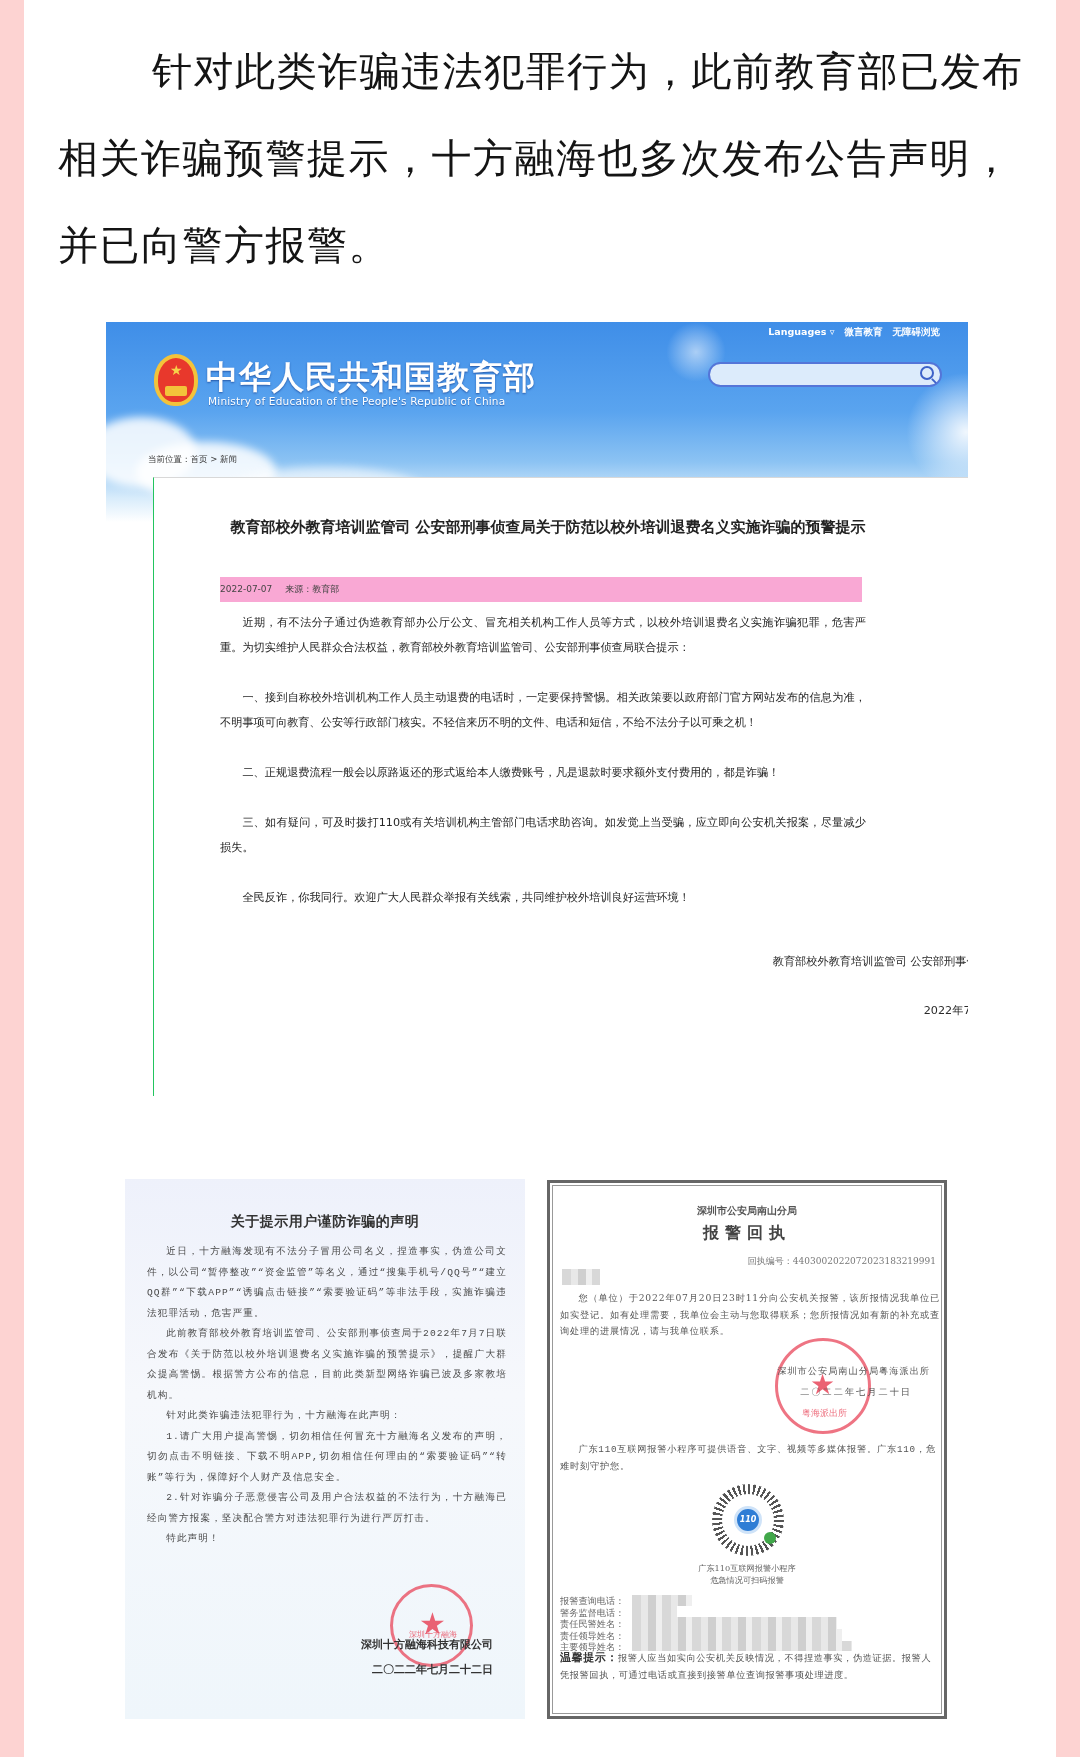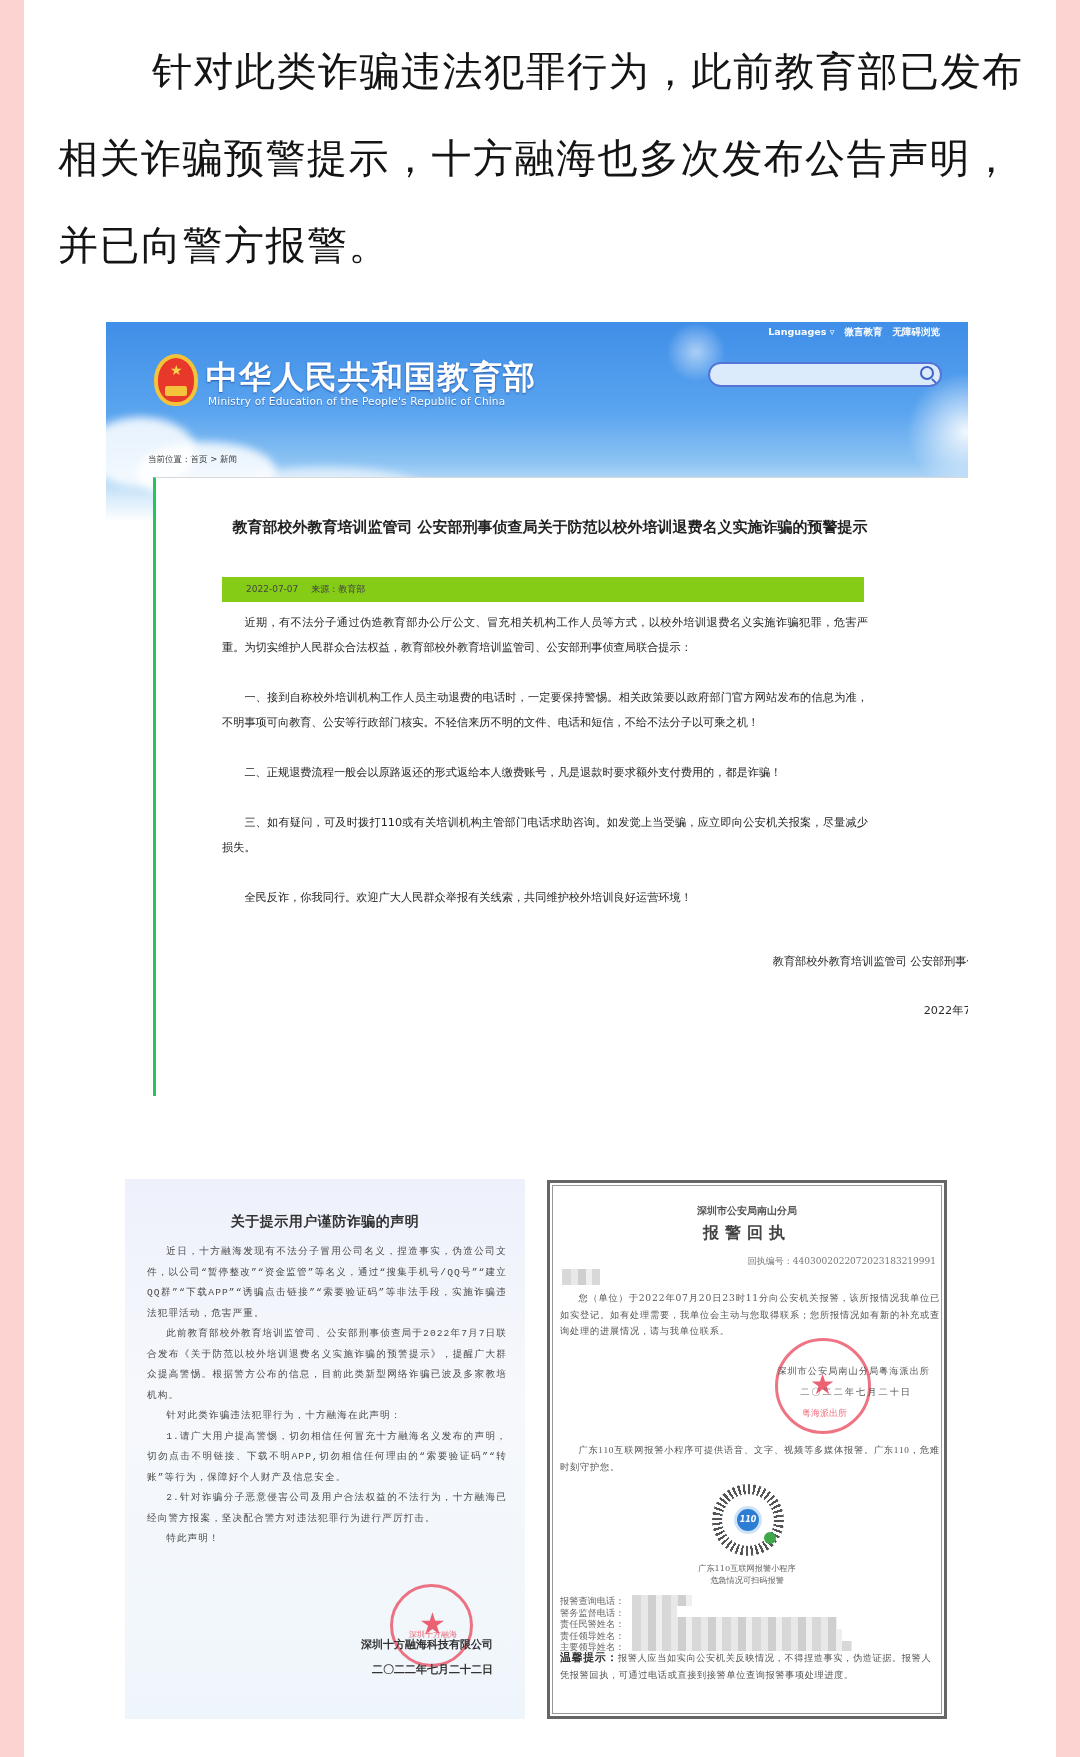--- a/index.html
+++ b/index.html
@@ -23,23 +23,23 @@
   .emblem-star { position: absolute; left: 12px; top: 5px; color: #f6d24a; font-size: 14px; line-height: 14px; }
   .emblem-gate { position: absolute; left: 7px; bottom: 6px; width: 22px; height: 10px; background: #f3c33a; border-radius: 2px; }
   .moe-title-cn { position: absolute; left: 100px; top: 34px; font-size: 32px; font-weight: bold; color: #ffffff; letter-spacing: 1px; text-shadow: 0 1px 2px rgba(20,60,140,0.7); white-space: nowrap; }
   .moe-title-en { position: absolute; left: 102px; top: 73px; font-size: 10.5px; color: #ffffff; letter-spacing: 0.2px; text-shadow: 0 1px 1px rgba(20,60,140,0.6); white-space: nowrap; }
   .moe-topnav { position: absolute; right: 28px; top: 4px; display: flex; gap: 10px; font-size: 9.5px; color: #ffffff; font-weight: bold; }
   .moe-search { position: absolute; left: 602px; top: 40px; width: 234px; height: 25px; border-radius: 13px; background: #dcebfb; border: 2px solid #5475d8; }
   .moe-search-icon { position: absolute; right: 6px; top: 2px; width: 14px; height: 14px; border: 2px solid #3d62c8; border-radius: 50%; }
   .moe-search-icon::after { content: ""; position: absolute; right: -5px; bottom: -4px; width: 6px; height: 2px; background: #3d62c8; transform: rotate(45deg); }
   .moe-breadcrumb { position: absolute; left: 42px; top: 132px; font-size: 8.5px; color: #3a3a3a; white-space: nowrap; }
 
-  .moe-article { position: absolute; left: 47px; top: 155px; width: 924px; height: 619px; background: #ffffff; border-left: 3px solid #22c55e; border-right: 1px solid #c8c8c8; border-top: 1px solid #d8d8d8; }
+  .moe-article { position: absolute; left: 47px; top: 155px; width: 924px; height: 619px; background: #ffffff; border-left: 1px solid #22c55e; border-right: 1px solid #c8c8c8; border-top: 1px solid #d8d8d8; }
   .art-title { position: absolute; left: 30px; top: 38px; width: 728px; text-align: center; font-size: 15px; line-height: 23px; font-weight: bold; color: #222; }
-  .art-meta { position: absolute; left: 66px; top: 99px; width: 642px; height: 25px; background: #84cc16; font-size: 9px; line-height: 25px; color: #444; padding-left: 24px; }
+  .art-meta { position: absolute; left: 66px; top: 99px; width: 642px; height: 25px; background: #f9a8d4; font-size: 9px; line-height: 25px; color: #444; }
   .art-meta span + span { margin-left: 10px; }
   .art-body { position: absolute; left: 66px; top: 132px; width: 646px; font-size: 11.2px; line-height: 25px; color: #262626; }
   .art-body p { text-indent: 2em; margin-bottom: 25px; text-align: justify; }
   .art-sign { position: absolute; right: 76px; top: 476px; font-size: 11.2px; color: #2a2a2a; }
   .art-date { position: absolute; right: 76px; top: 525px; font-size: 11.2px; color: #2a2a2a; }
 
   
   .stmt { position: absolute; left: 125px; top: 1179px; width: 400px; height: 540px; background: linear-gradient(180deg, #eef1fb 0%, #f6f8fc 40%, #eff6fb 100%); overflow: hidden; }
   .stmt-title { position: absolute; left: 0; top: 34px; width: 400px; text-align: center; font-size: 14px; font-weight: bold; color: #333; letter-spacing: 0.5px; }
   .stmt-body { position: absolute; left: 22px; top: 63px; width: 360px; font-family: Liberation Mono, monospace; font-size: 9.6px; line-height: 20.5px; color: #4a4a4a; letter-spacing: 1.1px; }
@@ -58,21 +58,21 @@
   .rc-title { position: absolute; left: 0; top: 40px; width: 394px; text-align: center; font-family: "DejaVu Serif", serif; font-size: 16px; font-weight: bold; color: #444; letter-spacing: 6px; }
   .rc-number { position: absolute; right: 8px; top: 72px; font-family: "DejaVu Serif", serif; font-size: 9px; color: #777; }
   .blur { position: absolute; background: repeating-linear-gradient(90deg, #d8d8d8 0 9px, #e8e8e8 9px 16px, #cfcfcf 16px 24px, #efefef 24px 30px); filter: blur(0.6px); }
   .rc-body { position: absolute; left: 10px; top: 107px; width: 380px; font-family: "DejaVu Serif", serif; font-size: 9.2px; line-height: 16.5px; color: #555; letter-spacing: 0.8px; text-align: justify; }
   .rc-body p { text-indent: 2em; }
   .rc-station { position: absolute; right: 14px; top: 182px; font-family: "DejaVu Serif", serif; font-size: 9.2px; color: #555; letter-spacing: 1px; }
   .rc-date { position: absolute; right: 32px; top: 203px; font-family: "DejaVu Serif", serif; font-size: 9.2px; color: #555; letter-spacing: 2px; }
   .rc-stamp { left: 225px; top: 155px; width: 96px; height: 96px; }
   .rc-stamp .stamp-star { left: 32px; top: 30px; font-size: 28px; line-height: 28px; }
   .rc-stamp .stamp-text { left: 24px; top: 66px; font-size: 9px; }
-  .rc-mini { position: absolute; left: 10px; top: 259px; width: 380px; font-family: Liberation Serif, serif; font-size: 9.2px; line-height: 16.5px; color: #555; letter-spacing: 0.8px; }
+  .rc-mini { position: absolute; left: 10px; top: 259px; width: 380px; font-family: Liberation Mono, monospace; font-size: 9.2px; line-height: 16.5px; color: #555; letter-spacing: 0.8px; }
   .rc-mini p { text-indent: 2em; }
   .qr { position: absolute; left: 162px; top: 301px; width: 72px; height: 72px; border-radius: 50%;
     background: repeating-conic-gradient(#555 0 4deg, transparent 4deg 9deg); }
   .qr::before { content: ""; position: absolute; left: 10px; top: 10px; width: 52px; height: 52px; border-radius: 50%; background: #fff; }
   .qr-logo { position: absolute; left: 184px; top: 323px; width: 28px; height: 28px; border-radius: 50%; background: #2e7dd5; border: 3px solid #cfe3f8; color: #fff; font-size: 8px; font-weight: bold; line-height: 22px; text-align: center; font-style: italic; }
   .qr-badge { position: absolute; left: 214px; top: 349px; width: 12px; height: 12px; border-radius: 50%; background: #41a84a; }
   .qr-caption { position: absolute; left: 0; top: 379px; width: 394px; text-align: center; font-family: "DejaVu Serif", serif; font-size: 8.2px; line-height: 12px; color: #666; }
   .rc-fields { position: absolute; left: 10px; top: 412px; font-family: "DejaVu Serif", serif; font-size: 9.2px; line-height: 11.5px; color: #666; }
   .rc-tip { position: absolute; left: 10px; top: 466px; width: 380px; font-family: "DejaVu Serif", serif; font-size: 9.2px; line-height: 17px; color: #555; letter-spacing: 0.6px; }
   .rc-tip b { font-size: 11px; color: #333; }

